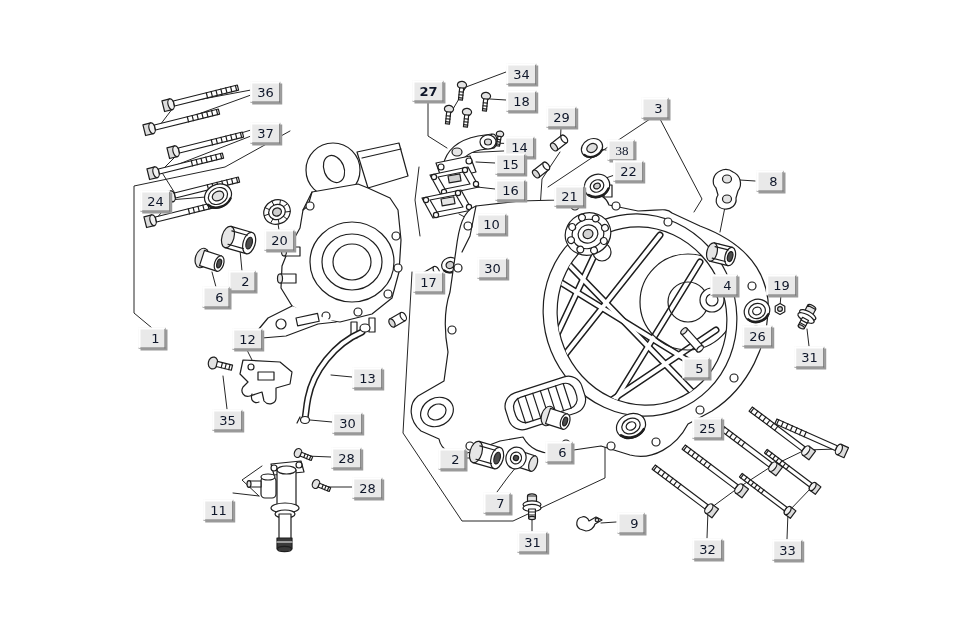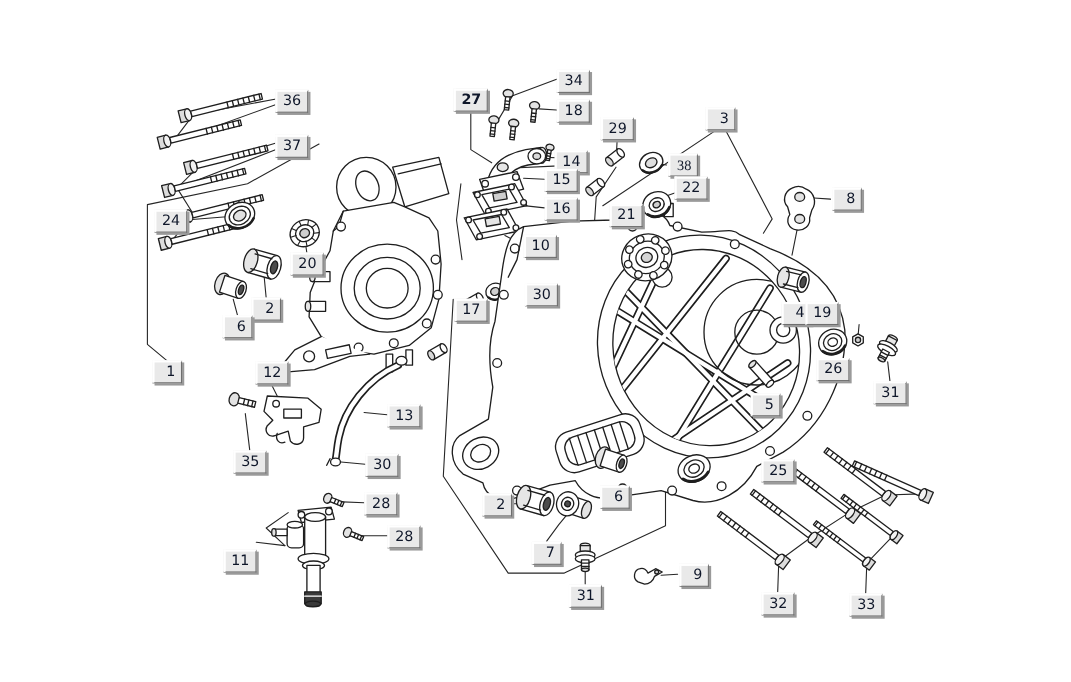--- a/index.html
+++ b/index.html
@@ -491,21 +491,21 @@
       <div class="callout" style="left: 510px; top: 190px;">16</div>
       <div class="callout" style="left: 491px; top: 224px;">10</div>
       <div class="callout" style="left: 428px; top: 246px; margin-top: 36px;">17</div>
       <div class="callout" style="left: 492px; top: 268px;">30</div>
       <div class="callout" style="left: 621px; top: 150px; font-family: Liberation Serif, serif;">38</div>
       <div class="callout" style="left: 628px; top: 171px;">22</div>
       <div class="callout" style="left: 569px; top: 196px;">21</div>
       <div class="callout" style="left: 655px; top: 108px;">3</div>
       <div class="callout" style="left: 770px; top: 181px;">8</div>
       <div class="callout" style="left: 724px; top: 285px;">4</div>
-      <div class="callout" style="left: 747px; top: 285px;">19</div>
+      <div class="callout" style="left: 781px; top: 285px;">19</div>
       <div class="callout" style="left: 757px; top: 336px;">26</div>
       <div class="callout" style="left: 809px; top: 357px;">31</div>
       <div class="callout" style="left: 696px; top: 368px;">5</div>
       <div class="callout" style="left: 247px; top: 339px;">12</div>
       <div class="callout" style="left: 227px; top: 420px;">35</div>
       <div class="callout" style="left: 367px; top: 378px;">13</div>
       <div class="callout" style="left: 347px; top: 423px;">30</div>
       <div class="callout" style="left: 346px; top: 458px;">28</div>
       <div class="callout" style="left: 367px; top: 488px;">28</div>
       <div class="callout" style="left: 218px; top: 494px; margin-top: 16px;">11</div>

